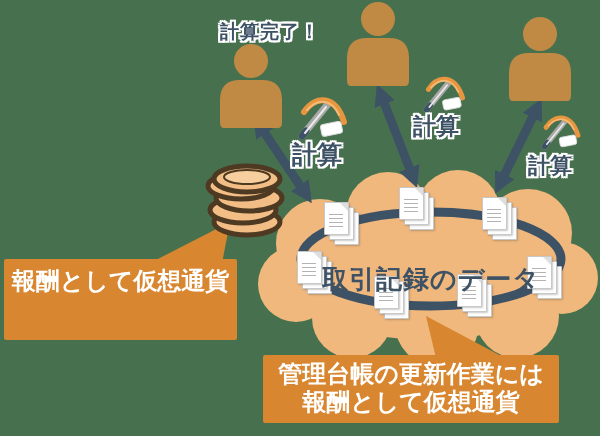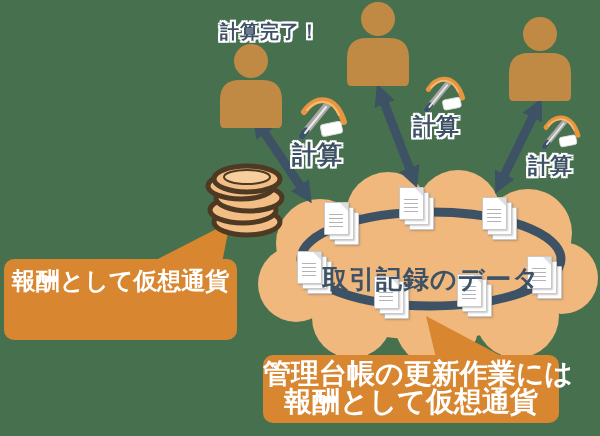--- a/index.html
+++ b/index.html
@@ -33,25 +33,25 @@
        white-space:nowrap;line-height:1.1;}
   .outlined{text-shadow:-2px -2px 0 #fff,2px -2px 0 #fff,-2px 2px 0 #fff,2px 2px 0 #fff,
             0 -2px 0 #fff,0 2px 0 #fff,-2px 0 0 #fff,2px 0 0 #fff;}
   .status{left:195px;top:12px;width:150px;font-size:19px;letter-spacing:1px;margin-top:10px;}
   .task1{left:282px;top:141px;width:70px;font-size:25px;}
   .task2{left:405px;top:114px;width:62px;font-size:23px;}
   .task3{left:519px;top:154px;width:62px;font-size:22px;}
   .ledger-label{left:306px;top:241px;width:250px;font-size:26px;letter-spacing:1px;margin-top:24px;}
 
   
-  .callout{position:absolute;z-index:4;background:var(--callout);border-radius:10px;
+  .callout{position:absolute;z-index:4;background:var(--callout);border-radius:2px;
            color:var(--text-white);font-weight:bold;text-align:center;white-space:nowrap;}
   .callout .line{display:block;}
   .reward{left:4px;top:259px;width:233px;height:81px;font-size:24px;line-height:30px;padding-top:7px;}
-  .work{left:263px;top:355px;width:296px;height:68px;font-size:28px;line-height:28px;padding-top:5px;}
+  .work{left:263px;top:355px;width:296px;height:68px;font-size:24px;line-height:28px;padding-top:5px;}
 </style>
 </head>
 <body>
 
 <div class="stage">
 
   <svg class="layer" width="600" height="436" viewBox="0 0 600 436">
     <defs>
       <marker id="ah" viewBox="0 0 10 10" refX="6" refY="5" markerWidth="2.4" markerHeight="2.4" orient="auto-start-reverse" markerUnits="strokeWidth">
         <path d="M0,0 L10,5 L0,10 Z" style="fill:var(--slate)"></path>

